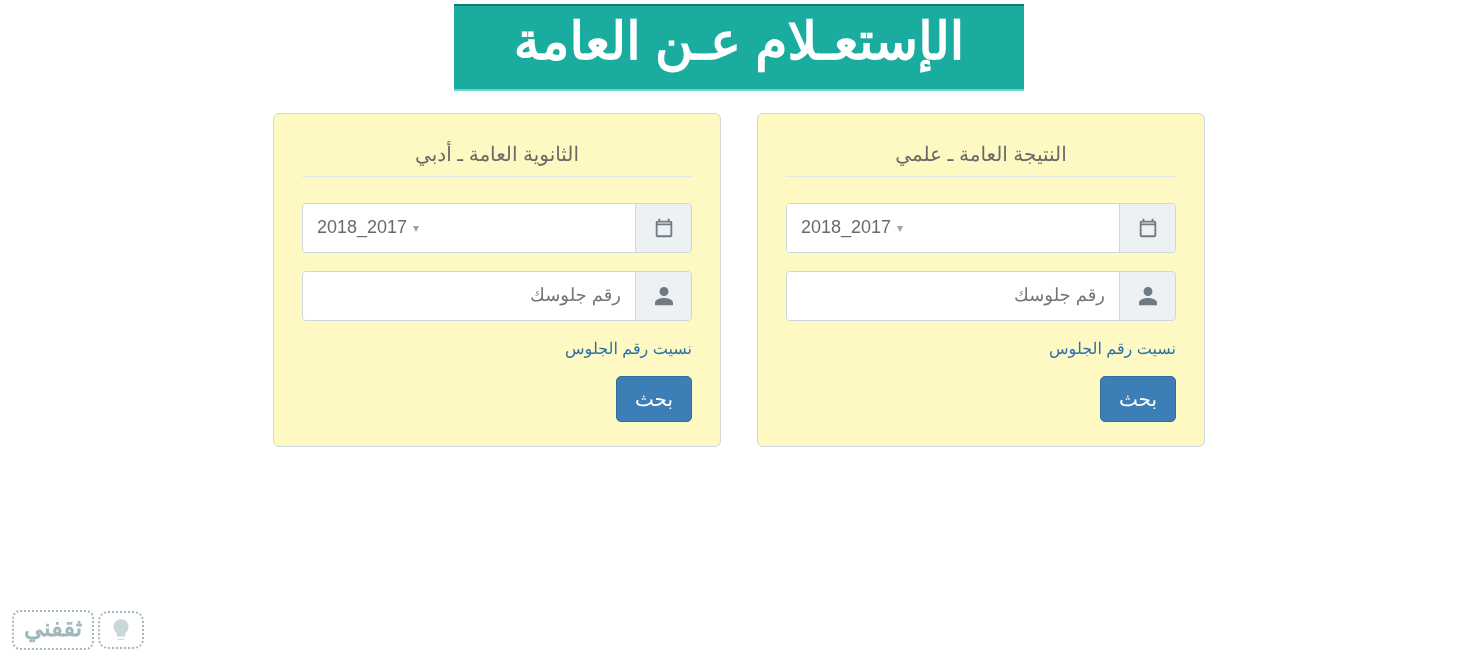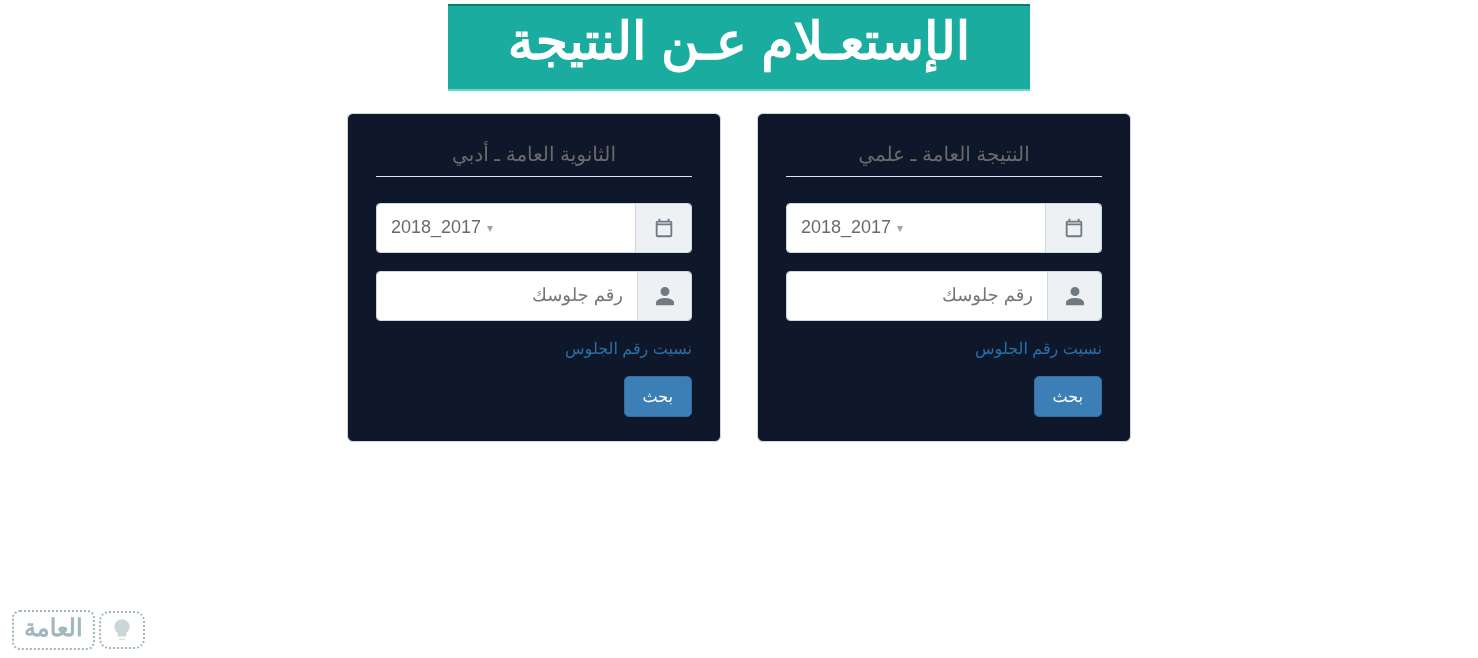--- a/index.html
+++ b/index.html
@@ -29,25 +29,25 @@
     line-height: 1.05;
   }
   .cards {
     display: flex;
     justify-content: center;
     gap: 36px;
     margin-top: 22px;
     direction: ltr; 
   }
   .card {
-    width: 374px;
+    width: 448px;
     border: 1px solid #cfd7de;
     border-radius: 6px;
     padding: 28px 28px 24px 28px;
-    background: #0f172a;
+    background: #fef9c3;
   }
   .card-title {
     text-align: center;
     color: #6a6a6a;
     font-size: 20px;
     padding-bottom: 10px;
     border-bottom: 1px solid #e1e6ea;
     margin-bottom: 26px;
     direction: rtl;
   }
@@ -104,21 +104,21 @@
     direction: rtl;
   }
   .search-btn-row {
     text-align: right;
   }
   .search-btn {
     background: #3c7fb7;
     color: #fff;
     border: 1px solid #336d9e;
     border-radius: 5px;
-    font-size: 16px;
+    font-size: 20px;
     padding: 10px 18px;
     cursor: pointer;
     direction: rtl;
   }
   .logo {
     position: absolute;
     left: 12px;
     bottom: 8px;
     display: flex;
     align-items: center;
@@ -142,21 +142,21 @@
     font-size: 24px;
     font-weight: 700;
     color: #9fb7bd;
     direction: rtl;
   }
 </style>
 </head>
 <body>
 
 <div class="banner-wrap">
-  <div class="banner">الإستعـلام عـن النتيجة</div>
+  <div class="banner">الإستعـلام عـن العامة</div>
 </div>
 
 <div class="cards">
 
   <div class="card">
     <div class="card-title">الثانوية العامة ـ أدبي</div>
 
     <div class="field">
       <div class="control select-text">
         <span class="caret">▾</span>
@@ -216,19 +216,19 @@
     </div>
 
     <div class="search-btn-row">
       <button class="search-btn">بحث</button>
     </div>
   </div>
 
 </div>
 
 <div class="logo">
-  <div class="text">العامة</div>
+  <div class="text">ثقفني</div>
   <div class="bubble">
     <svg viewBox="0 0 24 24">
         <path d="M9 21h6v-1H9v1zm3-19C8.1 2 5 5.1 5 9c0 2.4 1.2 4.5 3 5.7V17c0 .6.4 1 1 1h6c.6 0 1-.4 1-1v-2.3c1.8-1.2 3-3.3 3-5.7 0-3.9-3.1-7-7-7z"></path>
       </svg>
   </div>
 </div>
 
 </body></html>

